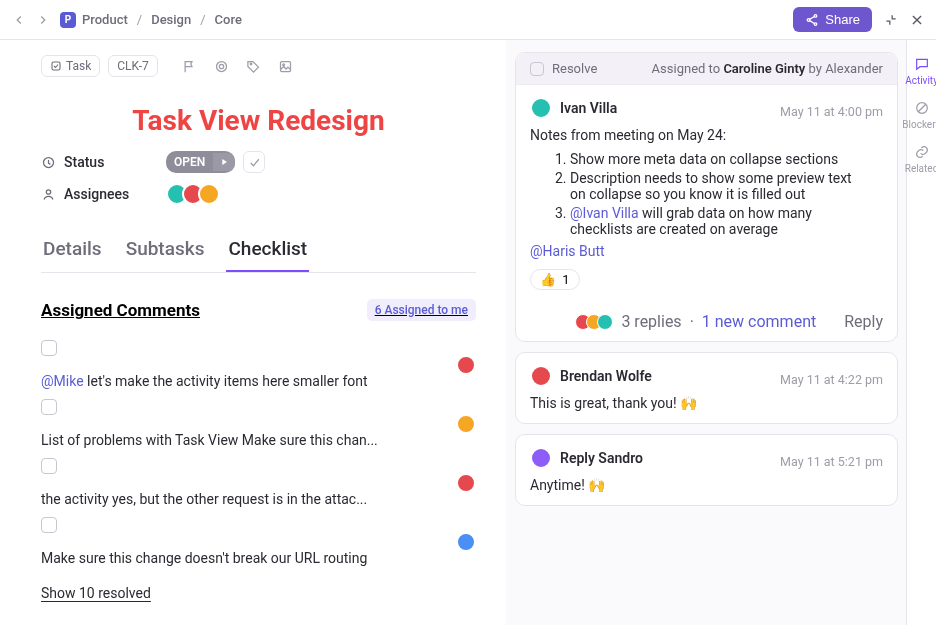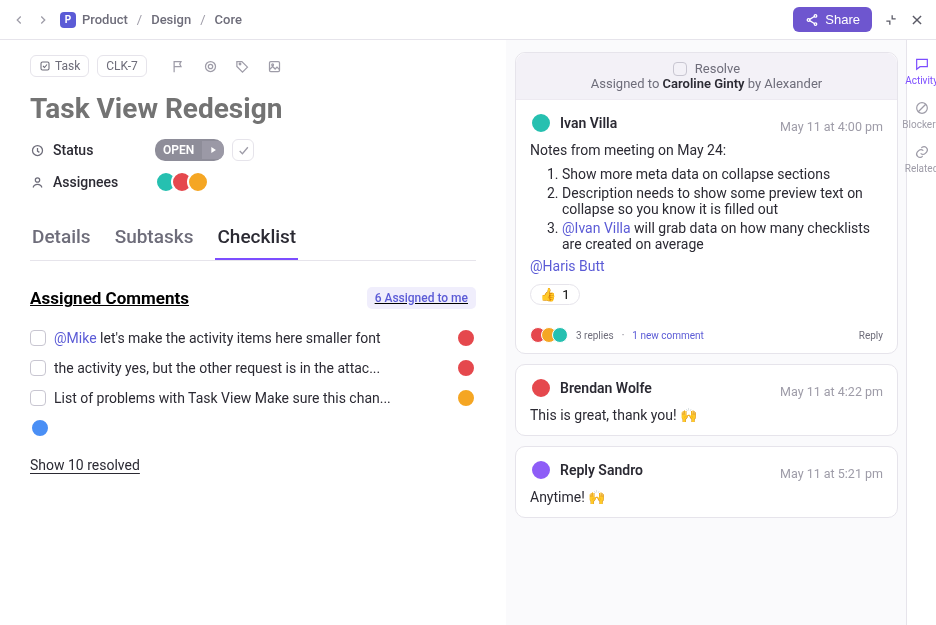--- a/index.html
+++ b/index.html
@@ -25,30 +25,30 @@
 .chev svg{width:14px;height:14px;}
 .pchip{width:16px;height:16px;border-radius:4px;background:#5b5bd6;color:#fff;font-size:10px;font-weight:700;display:flex;align-items:center;justify-content:center;}
 .crumb-sep{margin:0 3px;}
 .crumb-item{color:var(--text-soft);font-weight:500;}
 .right-top{display:flex;align-items:center;gap:12px;}
 .share-btn{background:#6e56cf;color:#fff;border:none;border-radius:6px;font-size:13px;padding:5px 12px;display:flex;align-items:center;gap:6px;font-weight:500;}
 .share-btn svg{width:14px;height:14px;}
 .top-icon{color:#5a5a66;display:flex;}
 .top-icon svg{width:14px;height:14px;}
 
-.body-row{flex:1;display:flex;min-height:0;}
+.body-row{flex:1;display:flex;min-height:0;padding-left:11px;}
 .main-col{flex:1;display:flex;min-height:0;}
 .left-pane{flex:1;min-width:0;padding:14px 30px 10px 30px;overflow:hidden;}
 
 .task-chips-row{display:flex;align-items:center;gap:8px;}
 .chip{border:1px solid var(--panel-border);border-radius:6px;padding:3px 8px;font-size:12px;color:var(--text-soft);display:flex;align-items:center;gap:4px;}
 .chip svg{width:12px;height:12px;}
 .tiny-icon{color:var(--text-light);display:flex;width:24px;height:24px;align-items:center;justify-content:center;border-radius:4px;}
 .tiny-icon svg{width:15px;height:15px;}
-h1.title{font-size:28px;font-weight:700;margin:14px 0 14px;color:#737373;}
+h1.title{font-size:28px;font-weight:700;margin:26px 0 14px;color:#ef4444;text-align:center;}
 
 .meta-row{display:flex;align-items:center;margin-top:6px;font-size:14px;}
 .meta-label{display:flex;align-items:center;gap:8px;color:var(--text);font-weight:500;width:125px;}
 .meta-label svg{width:15px;height:15px;color:var(--text-soft);}
 .status-pill{display:flex;align-items:center;background:var(--status-bg);color:#fff;border-radius:10px;font-size:12px;font-weight:600;overflow:hidden;}
 .status-pill .st-text{padding:4px 8px;}
 .status-pill .st-play{padding:4px 6px;background:#9b99a6;display:flex;}
 .status-pill .st-play svg{width:10px;height:10px;fill:#fff;}
 .check-square{width:22px;height:22px;margin-left:8px;border:1px solid var(--panel-border);border-radius:6px;display:flex;align-items:center;justify-content:center;color:var(--text-light);}
 .check-square svg{width:13px;height:13px;}
@@ -59,39 +59,39 @@
 
 .tabs{display:flex;gap:20px;border-bottom:1px solid var(--panel-border);margin-top:22px;}
 .tab{padding:10px 2px;font-size:19px;color:var(--text-soft);border-bottom:2px solid transparent;font-weight:500;}
 .tab.active{color:var(--text);border-bottom-color:var(--purple);}
 
 .assigned-header{display:flex;align-items:center;justify-content:space-between;margin-top:26px;text-decoration:underline;}
 .assigned-header h3{margin:0;font-size:17px;font-weight:700;}
 .assigned-chip{background:var(--chip-bg);color:var(--purple-deep);font-size:12px;padding:4px 8px;border-radius:5px;font-weight:500;}
 .ac-list{margin-top:14px;}
 .ac-row{display:flex;align-items:center;justify-content:space-between;padding:5px 0;}
-.ac-left{display:flex;align-items:flex-start;gap:8px;min-width:0;}
+.ac-left{display:flex;align-items:flex-start;gap:17px;min-width:0;flex-direction:column;}
 .checkbox{width:16px;height:16px;border:1.5px solid #c8c6d1;border-radius:4px;flex:none;}
 .ac-text{font-size:14px;color:var(--text);white-space:nowrap;overflow:hidden;text-overflow:ellipsis;max-width:350px;}
 .mention{color:var(--link);}
 .show-res{margin-top:14px;font-size:14px;color:var(--text);text-decoration:underline;text-underline-offset:3px;}
 
 .right-pane{width:400px;flex:none;border-left:1px solid transparent;background:#fafafc;padding:12px 8px 10px 8px;display:flex;flex-direction:column;gap:10px;min-height:0;}
 .card{background:#fff;border:1px solid var(--panel-border);border-radius:10px;font-size:14px;}
 .card .card-pad{padding:12px 14px;}
-.card-head{display:flex;align-items:center;justify-content:space-between;padding:8px 14px;border-bottom:1px solid #edeaf1;background:#f3f1f7;border-radius:10px 10px 0 0;color:var(--text-soft);font-size:13px;flex-wrap:wrap;flex-direction:column;}
+.card-head{display:flex;align-items:center;justify-content:space-between;padding:8px 14px;border-bottom:1px solid #edeaf1;background:#f3f1f7;border-radius:10px 10px 0 0;color:var(--text-soft);font-size:13px;flex-wrap:wrap;}
 .card-head .resv{display:flex;align-items:center;gap:8px;}
 .author-row{display:flex;align-items:flex-end;justify-content:space-between;margin-bottom:8px;gap:24px;}
 .author-row .who{display:flex;align-items:center;gap:8px;font-weight:600;color:var(--text);}
 .timestamp{color:var(--text-light);font-size:12.5px;}
 .body-text{color:var(--text);}
 .body-text ol{margin:8px 0 6px;padding-left:24px;}
-.body-text ol li{margin:3px 8px;}
+.body-text ol li{margin:3px 16px;}
 .react-pill{display:inline-flex;align-items:center;gap:6px;border:1px solid var(--panel-border);border-radius:12px;padding:2px 9px;font-size:13px;margin-top:10px;}
-.replies-row{display:flex;align-items:center;justify-content:space-between;padding:10px 14px;color:var(--text-soft);font-size:10px;}
+.replies-row{display:flex;align-items:center;justify-content:flex-end;padding:10px 14px;color:var(--text-soft);font-size:16px;gap:28px;}
 .replies-left{display:flex;align-items:center;gap:8px;}
 .av-mini-stack{display:flex;}
 .av-mini{width:16px;height:16px;border-radius:50%;border:1.5px solid #fff;margin-left:-5px;}
 .av-mini:first-child{margin-left:0;}
 .new-comment{color:var(--purple-deep);}
 .composer{margin-top:auto;border:1px solid var(--panel-border);border-radius:10px;padding:10px 14px;background:#fff;display:flex;align-items:center;justify-content:space-between;color:var(--text-light);font-size:14px;}
 .composer .hint{font-size:11.5px;}
 
 .rail{width:30px;flex:none;border-left:1px solid var(--panel-border);display:flex;flex-direction:column;align-items:center;padding-top:10px;gap:2px;}
 .rail-item{display:flex;flex-direction:column;align-items:center;gap:3px;font-size:10px;color:var(--text-light);padding:6px 0;width:100%;}
@@ -251,32 +251,36 @@
           <div class="ac-row">
             <div class="ac-left">
               <span class="checkbox"></span>
               <span class="ac-text"><span class="mention">@Mike</span><span> let's make the activity items here smaller font</span></span>
             </div>
             <span class="av c-red" style="width:20px;height:20px;"></span>
           </div>
           <div class="ac-row">
             <div class="ac-left">
               <span class="checkbox"></span>
-              <span class="ac-text">the activity yes, but the other request is in the attac...</span>
-            </div>
-            <span class="av c-red" style="width:20px;height:20px;"></span>
+              <span class="ac-text">List of problems with Task View Make sure this chan...</span>
+            </div>
+            <span class="av c-orange" style="width:20px;height:20px;"></span>
           </div>
           <div class="ac-row">
             <div class="ac-left">
               <span class="checkbox"></span>
-              <span class="ac-text">List of problems with Task View Make sure this chan...</span>
-            </div>
-            <span class="av c-orange" style="width:20px;height:20px;"></span>
+              <span class="ac-text">the activity yes, but the other request is in the attac...</span>
+            </div>
+            <span class="av c-red" style="width:20px;height:20px;"></span>
           </div>
           <div class="ac-row">
+            <div class="ac-left">
+              <span class="checkbox"></span>
+              <span class="ac-text">Make sure this change doesn't break our URL routing</span>
+            </div>
             <span class="av c-blue" style="width:20px;height:20px;"></span>
           </div>
         </div>
 
         <div class="show-res">Show 10 resolved</div>
       </div>
 
       <div class="right-pane">
         <div class="card">
           <div class="card-head">

